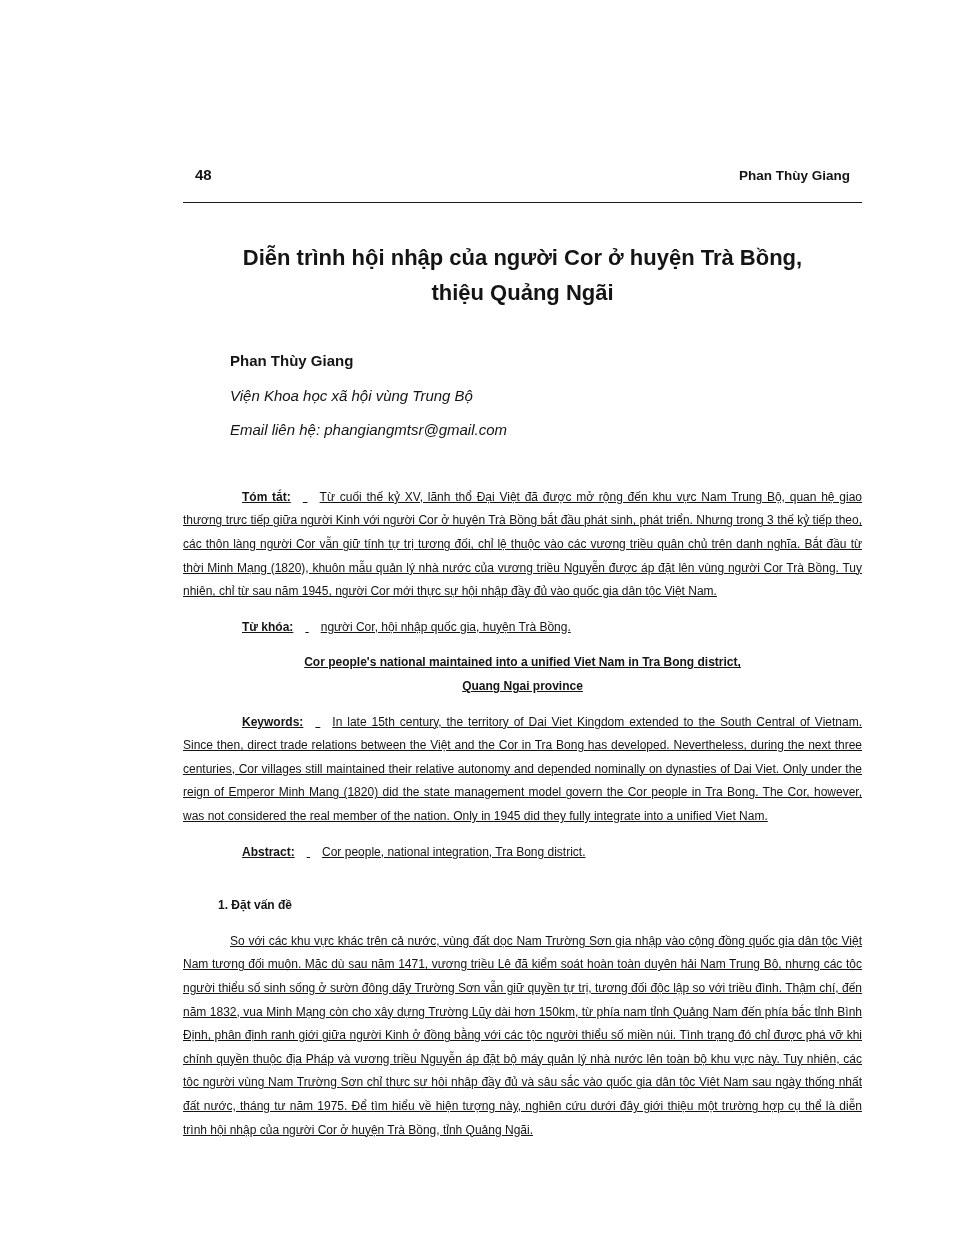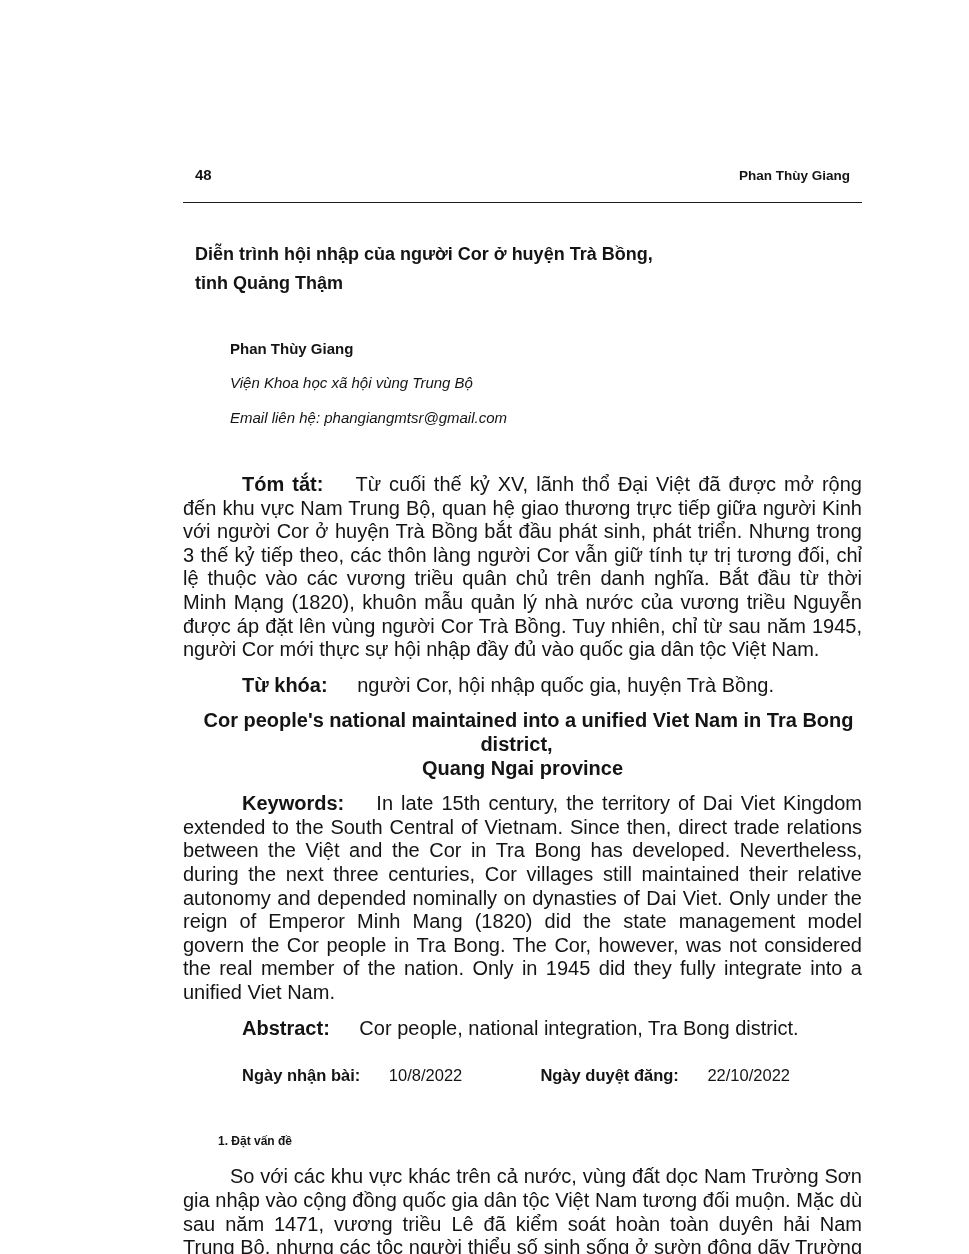--- a/index.html
+++ b/index.html
@@ -23,35 +23,37 @@
     align-items: flex-end;
     border-bottom: 1.6px solid #1c1c1c;
     padding-bottom: 7px;
   }
   .page-num { font-size: 15px; font-weight: bold; }
   .running-author { font-size: 13.5px; font-weight: bold; }
 
   
   .article-title {
     margin-top: 37px;
-    font-size: 18px;
+    text-align: center;
+    font-size: 22px;
     font-weight: bold;
     line-height: 1.6;
   }
 
   
   .author-block { margin-top: 40px; margin-left: 47px; font-size: 15px; line-height: 1.5; }
   .author-name { font-weight: bold; }
   .author-affiliation, .author-email { font-style: italic; }
 
   
   .body-text {
-    font-size: 20px;
+    font-size: 12px;
     line-height: 23.6px;
     text-align: justify;
+    text-decoration: underline;
   }
   .para { text-indent: 47px; }
   .abstract-vi { margin-top: 44px; }
   .title-en {
     text-align: center;
     font-weight: bold;
     margin-top: 2px;
     text-indent: 0;
   }
   .dates-row {
@@ -79,21 +81,21 @@
 
 <div class="page">
 
   <div class="running-header">
     <span class="page-num">48</span>
     <span class="running-author">Phan Thùy Giang</span>
   </div>
 
   <h1 class="article-title">
     <span>Diễn trình hội nhập của người Cor ở huyện Trà Bồng,</span><br>
-    <span>tỉnh Quảng Thậm</span>
+    <span>thiệu Quảng Ngãi</span>
   </h1>
 
   <div class="author-block">
     <div class="author-name">Phan Thùy Giang</div>
     <div class="author-affiliation">Viện Khoa học xã hội vùng Trung Bộ</div>
     <div class="author-email">Email liên hệ: phangiangmtsr@gmail.com</div>
   </div>
 
   <p class="body-text para abstract-vi">
     <b>Tóm tắt:</b>
@@ -113,28 +115,18 @@
   <p class="body-text para">
     <b>Keywords:</b>
     <span>In late 15th century, the territory of Dai Viet Kingdom extended to the South Central of Vietnam. Since then, direct trade relations between the Việt and the Cor in Tra Bong has developed. Nevertheless, during the next three centuries, Cor villages still maintained their relative autonomy and depended nominally on dynasties of Dai Viet. Only under the reign of Emperor Minh Mang (1820) did the state management model govern the Cor people in Tra Bong. The Cor, however, was not considered the real member of the nation. Only in 1945 did they fully integrate into a unified Viet Nam.</span>
   </p>
 
   <p class="body-text para">
     <b>Abstract:</b>
     <span>Cor people, national integration, Tra Bong district.</span>
   </p>
 
-  <div class="dates-row">
-    <div class="date-item-left">
-      <b>Ngày nhận bài:</b>
-      <span>10/8/2022</span>
-    </div>
-    <div class="date-item-right">
-      <b>Ngày duyệt đăng:</b>
-      <span>22/10/2022</span>
-    </div>
-  </div>
 
   <h2 class="section-heading">1. Đặt vấn đề</h2>
 
   <p class="body-text para section-para">So với các khu vực khác trên cả nước, vùng đất dọc Nam Trường Sơn gia nhập vào cộng đồng quốc gia dân tộc Việt Nam tương đối muộn. Mặc dù sau năm 1471, vương triều Lê đã kiểm soát hoàn toàn duyên hải Nam Trung Bộ, nhưng các tộc người thiểu số sinh sống ở sườn đông dãy Trường Sơn vẫn giữ quyền tự trị, tương đối độc lập so với triều đình. Thậm chí, đến năm 1832, vua Minh Mạng còn cho xây dựng Trường Lũy dài hơn 150km, từ phía nam tỉnh Quảng Nam đến phía bắc tỉnh Bình Định, phân định ranh giới giữa người Kinh ở đồng bằng với các tộc người thiểu số miền núi. Tình trạng đó chỉ được phá vỡ khi chính quyền thuộc địa Pháp và vương triều Nguyễn áp đặt bộ máy quản lý nhà nước lên toàn bộ khu vực này. Tuy nhiên, các tộc người vùng Nam Trường Sơn chỉ thực sự hội nhập đầy đủ và sâu sắc vào quốc gia dân tộc Việt Nam sau ngày thống nhất đất nước, tháng tư năm 1975. Để tìm hiểu về hiện tượng này, nghiên cứu dưới đây giới thiệu một trường hợp cụ thể là diễn trình hội nhập của người Cor ở huyện Trà Bồng, tỉnh Quảng Ngãi.</p>
 
 </div>
 
 </body></html>

